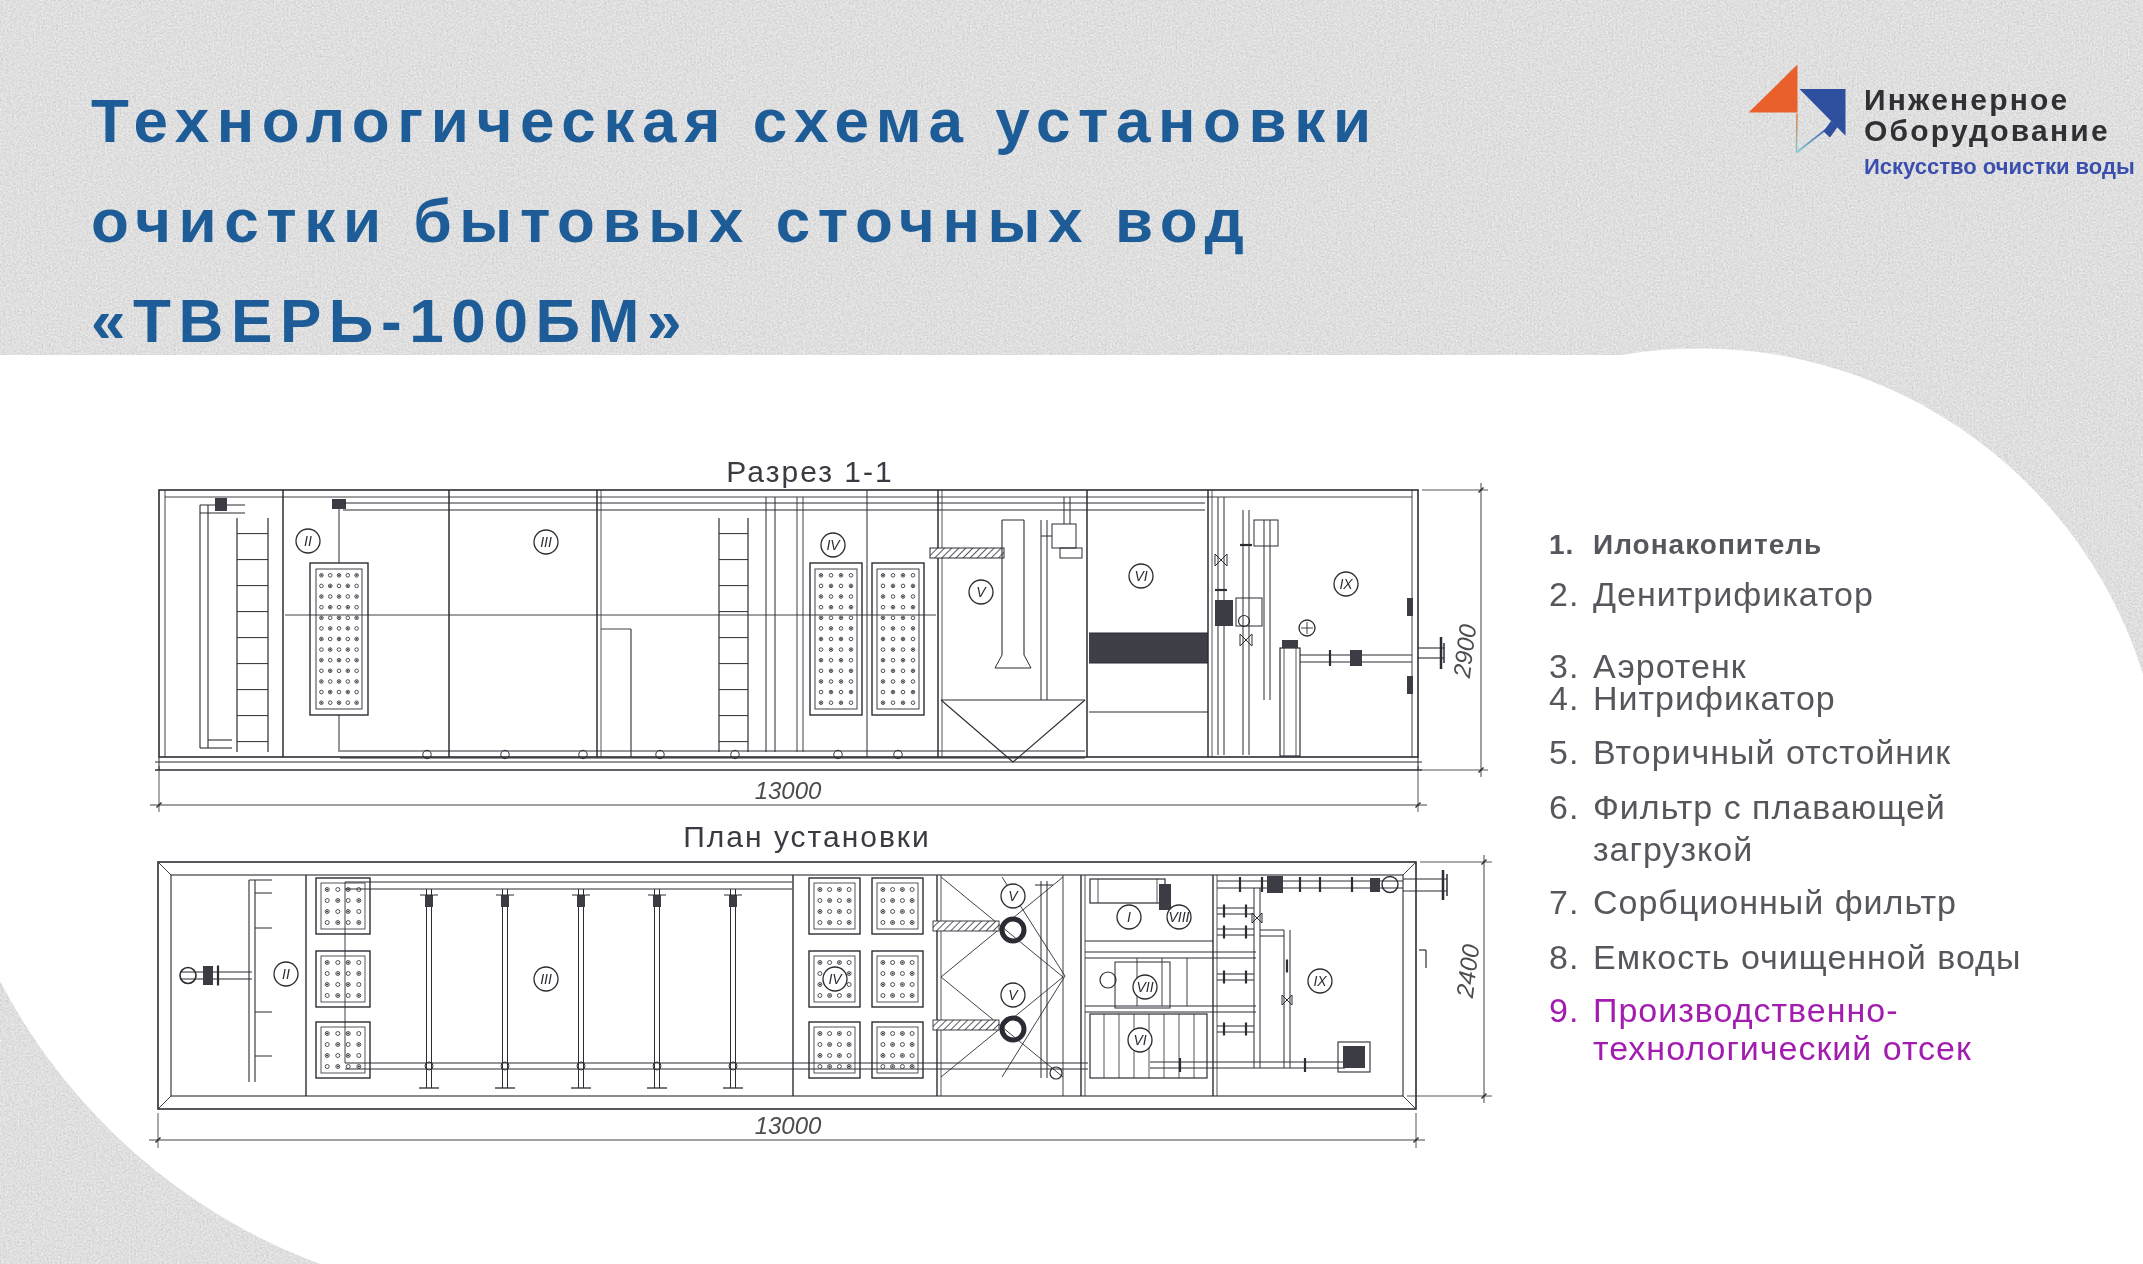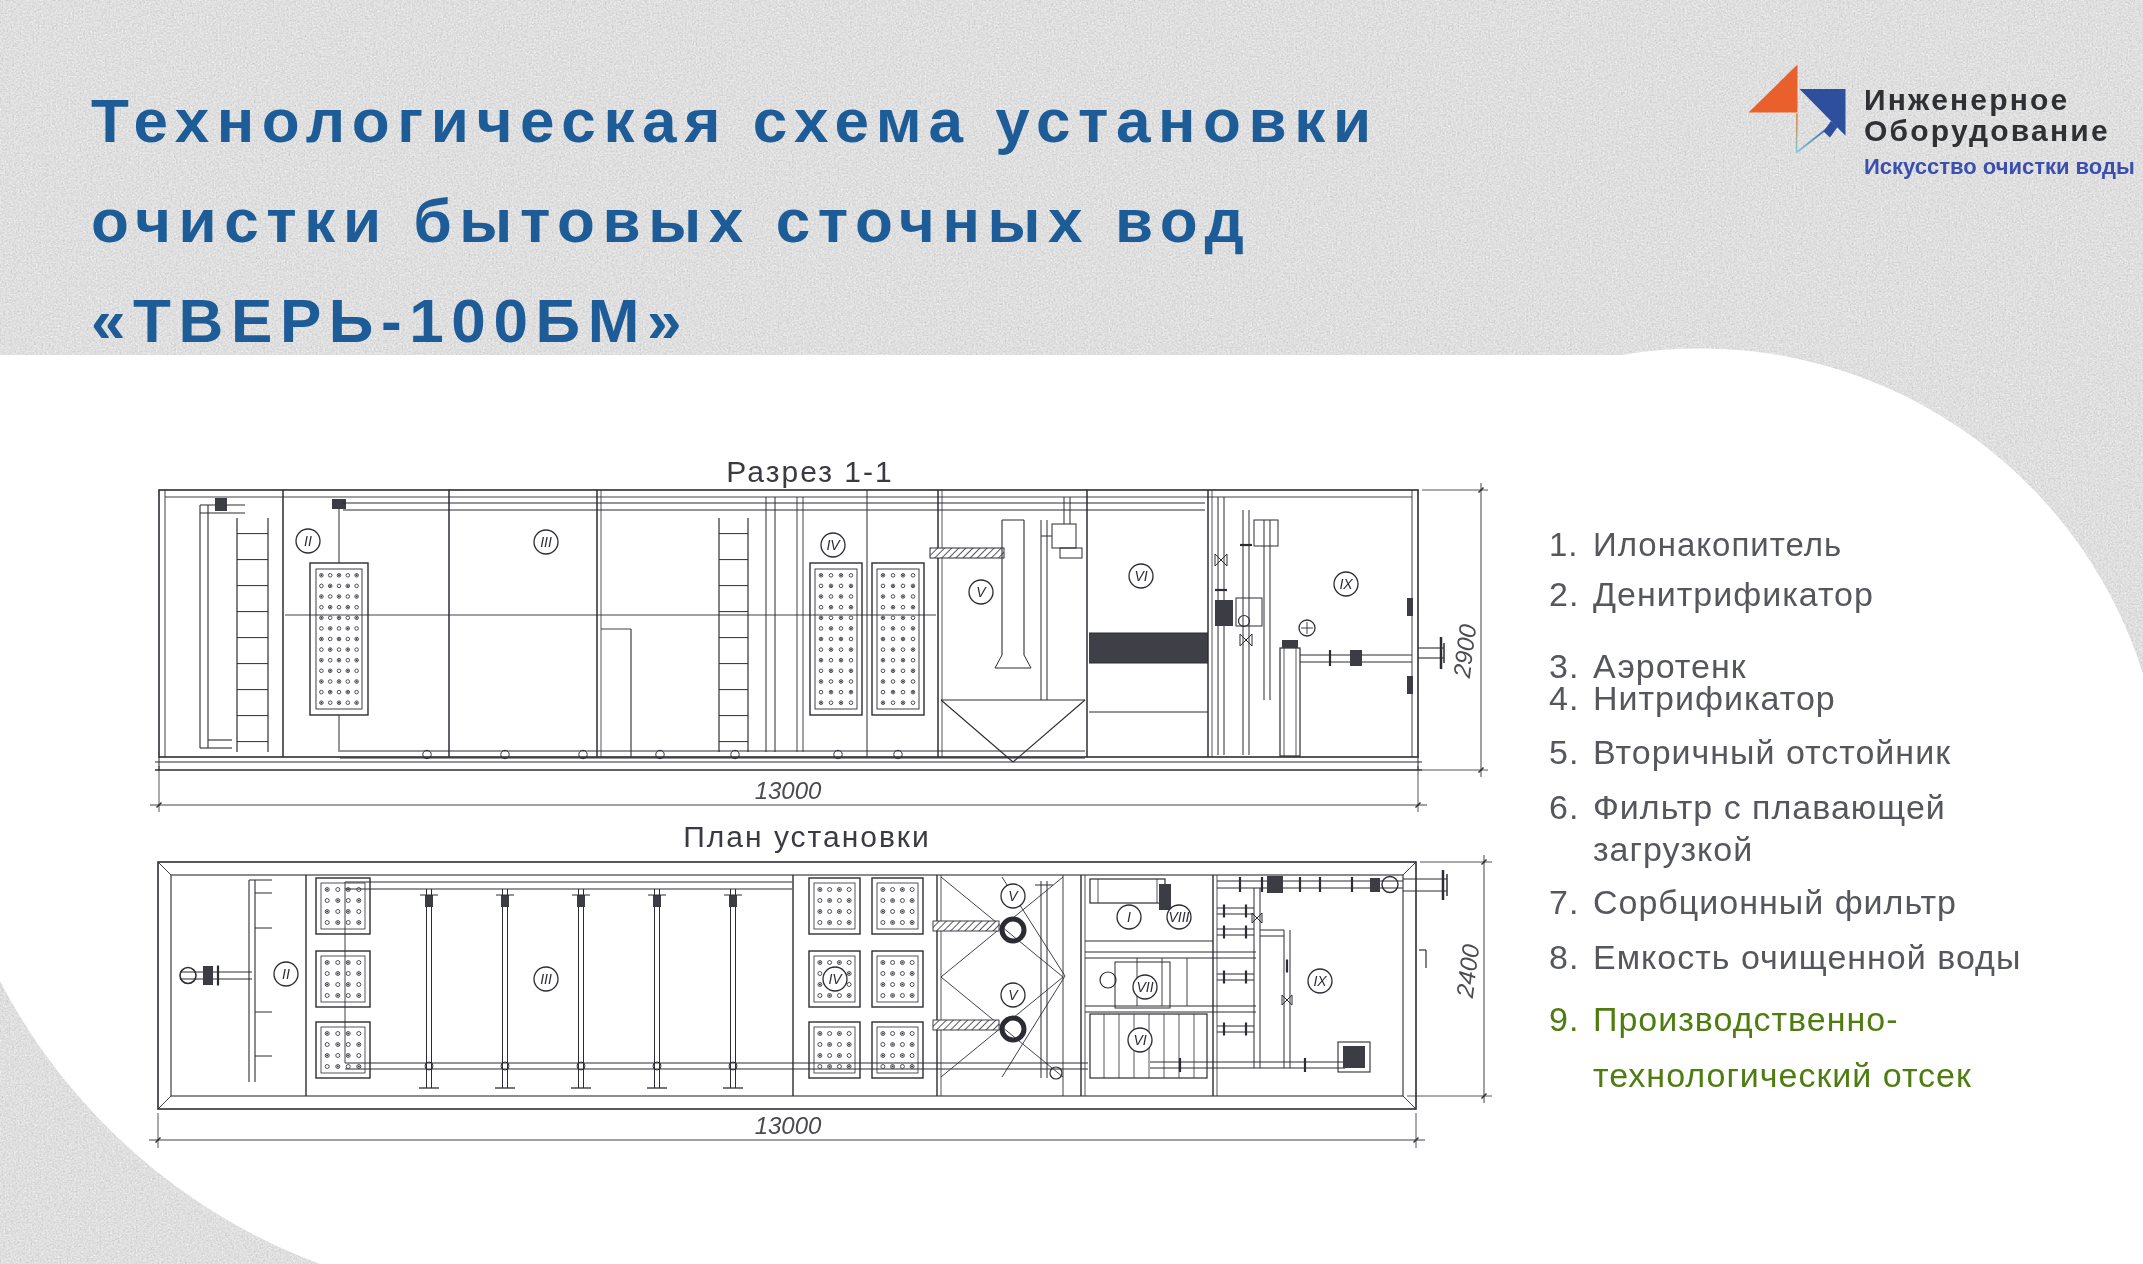--- a/index.html
+++ b/index.html
@@ -58,37 +58,37 @@
   <line x1="1833.5" y1="123.5" x2="1796.5" y2="152.5" stroke="url(#shaftg2)" stroke-width="1.7"></line>
   <polygon points="1837.5,127 1830,137.5 1823.5,131.5 1831,121" fill="#2e4f9e"></polygon>
 </svg>
 
 <div class="abs" style="left:1864px;top:84px;font-size:30px;font-weight:bold;color:#2f3033;line-height:31px;letter-spacing:2.2px;">Инженерное<br>Оборудование</div>
 
 <div class="abs" style="left:1864px;top:154px;font-size:22px;font-weight:bold;color:#3b4fae;">Искусство очистки воды</div>
 
 <div>
 
-<div class="abs" style="left:1549px;top:524px;font-size:33px;line-height:42px;color:#55575c;letter-spacing:1px;"><span style="display:inline-block;width:44px;">1.</span><span style="display:inline-block;vertical-align:top;">Илонакопитель</span></div>
+<div class="abs" style="left:1549px;top:524px;font-size:28px;line-height:42px;color:#55575c;letter-spacing:1px;font-weight:bold;"><span style="display:inline-block;width:44px;">1.</span><span style="display:inline-block;vertical-align:top;">Илонакопитель</span></div>
 
 <div class="abs" style="left:1549px;top:573px;font-size:34px;line-height:42px;color:#55575c;letter-spacing:1px;"><span style="display:inline-block;width:44px;">2.</span><span style="display:inline-block;vertical-align:top;">Денитрификатор</span></div>
 
 <div class="abs" style="left:1549px;top:625px;font-size:34px;line-height:42px;color:#55575c;letter-spacing:1px;margin-top:20px;"><span style="display:inline-block;width:44px;">3.</span><span style="display:inline-block;vertical-align:top;">Аэротенк</span></div>
 
 <div class="abs" style="left:1549px;top:677px;font-size:34px;line-height:42px;color:#55575c;letter-spacing:1px;"><span style="display:inline-block;width:44px;">4.</span><span style="display:inline-block;vertical-align:top;">Нитрификатор</span></div>
 
 <div class="abs" style="left:1549px;top:731px;font-size:34px;line-height:42px;color:#55575c;letter-spacing:1px;"><span style="display:inline-block;width:44px;">5.</span><span style="display:inline-block;vertical-align:top;">Вторичный отстойник</span></div>
 
 <div class="abs" style="left:1549px;top:786px;font-size:34px;line-height:42px;color:#55575c;letter-spacing:1px;"><span style="display:inline-block;width:44px;">6.</span><span style="display:inline-block;vertical-align:top;">Фильтр с плавающей<br>загрузкой</span></div>
 
 <div class="abs" style="left:1549px;top:881px;font-size:34px;line-height:42px;color:#55575c;letter-spacing:1px;"><span style="display:inline-block;width:44px;">7.</span><span style="display:inline-block;vertical-align:top;">Сорбционный фильтр</span></div>
 
 <div class="abs" style="left:1549px;top:936px;font-size:34px;line-height:42px;color:#55575c;letter-spacing:1px;"><span style="display:inline-block;width:44px;">8.</span><span style="display:inline-block;vertical-align:top;">Емкость очищенной воды</span></div>
 
-<div class="abs" style="left:1549px;top:991px;font-size:34px;line-height:56px;color:#4d7c0f;letter-spacing:1px;"><span style="display:inline-block;width:44px;">9.</span><span style="display:inline-block;vertical-align:top;">Производственно-<br>технологический отсек</span></div>
+<div class="abs" style="left:1549px;top:991px;font-size:34px;line-height:38px;color:#a21caf;letter-spacing:1px;"><span style="display:inline-block;width:44px;">9.</span><span style="display:inline-block;vertical-align:top;">Производственно-<br>технологический отсек</span></div>
 
 </div>
 
 <svg class="abs" style="left:0;top:0" width="2143" height="1264" viewBox="0 0 2143 1264">
 
 <g>
       <text x="810" y="482" text-anchor="middle" style="font-family:'Liberation Sans',sans-serif;font-size:30px;letter-spacing:2px;font-weight:normal;fill:#3a3a42">Разрез  1-1</text>
     </g>
 
 <g>

